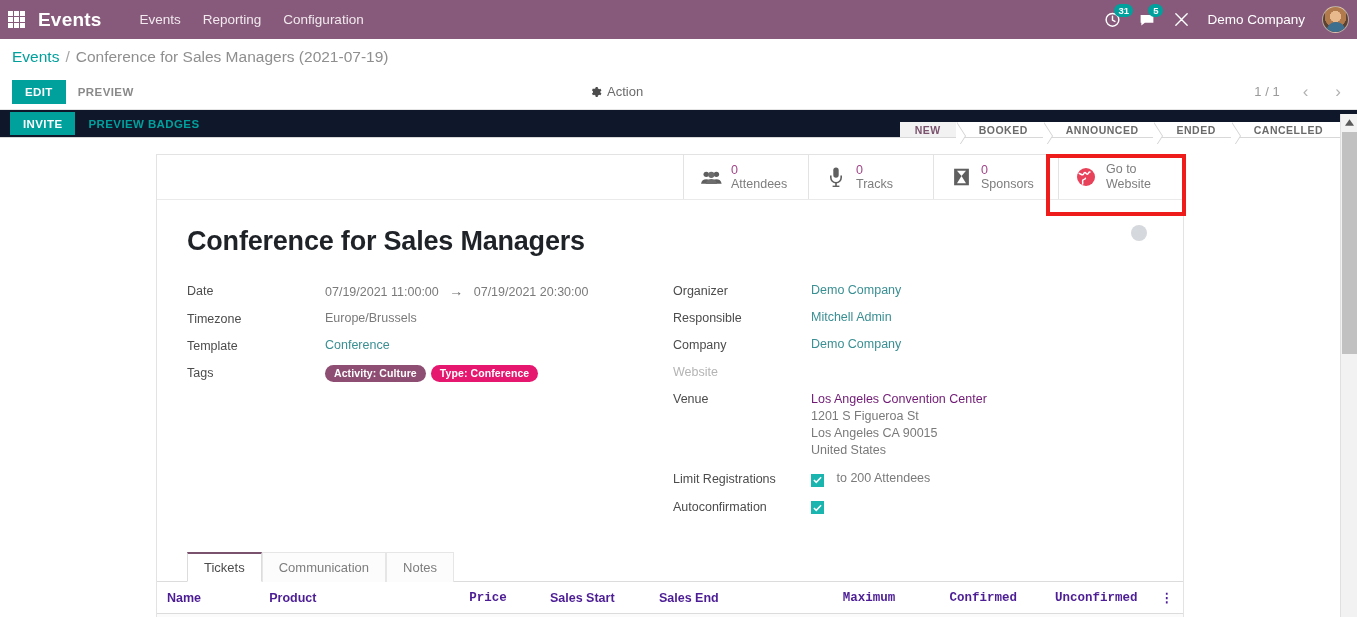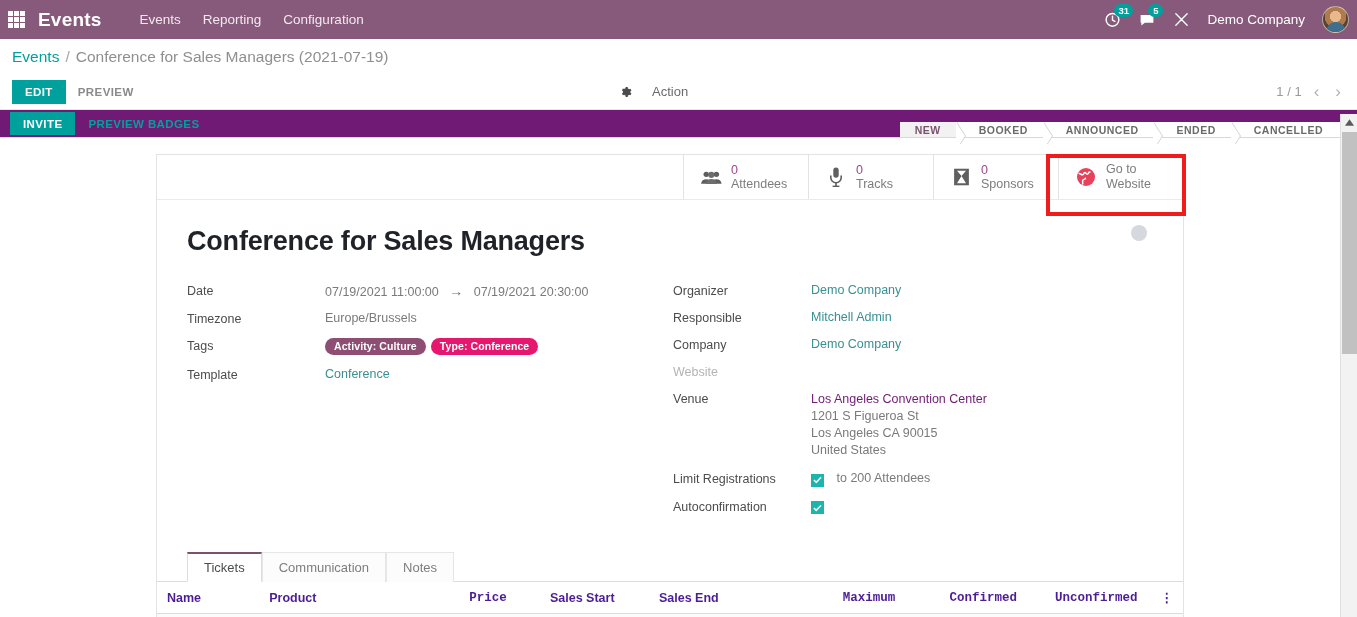--- a/index.html
+++ b/index.html
@@ -128,45 +128,45 @@
     color: #8a8a8a;
     font-size: 11.5px;
     font-weight: bold;
     letter-spacing: .4px;
     padding: 6px 12px;
     cursor: pointer;
     font-family: inherit;
   }
   .cp-action {
     position: absolute;
-    left: 620px;
-    display: flex; align-items: center; gap: 20px;
+    left: 590px;
+    display: flex; align-items: center; gap: 5px;
     font-size: 13px;
     color: #6b6b6b;
     cursor: pointer;
   }
   .cp-pager {
     position: absolute;
     right: 12px;
-    display: flex; align-items: center; gap: 8px;
+    display: flex; align-items: center; gap: 19px;
     color: #9a9a9a;
     font-size: 13px;
   }
   .pager-btn {
     font-size: 17px;
     color: #b2b2b2;
     cursor: pointer;
     padding: 0 4px;
     line-height: 14px;
   }
 
   
   .statusbar-row {
     height: 29px;
-    background: #701a75;
+    background: #0f172a;
     border-top: 1px solid #e4e4e4;
     border-bottom: 1px solid #d8d8d8;
     display: flex; align-items: stretch;
     position: relative;
   }
   .sb-btn-invite {
     background: #00A09D;
     color: #fff;
     border: none;
     font-size: 11.5px;
@@ -600,29 +600,29 @@
                 <span>07/19/2021 20:30:00</span>
               </div>
             </div>
 
             <div class="frow">
               <div class="flabel">Timezone</div>
               <div class="fval">Europe/Brussels</div>
             </div>
 
             <div class="frow">
+              <div class="flabel">Template</div>
+              <div class="fval link">Conference</div>
+            </div>
+
+            <div class="frow">
               <div class="flabel">Tags</div>
               <div>
                 <span class="tag mauve">Activity: Culture</span><span class="tag pink">Type: Conference</span>
               </div>
-            </div>
-
-            <div class="frow">
-              <div class="flabel">Template</div>
-              <div class="fval link">Conference</div>
             </div>
           </div>
 
           <div class="col-right">
             <div class="frow">
               <div class="flabel">Organizer</div>
               <div class="fval link">Demo Company</div>
             </div>
 
             <div class="frow">

